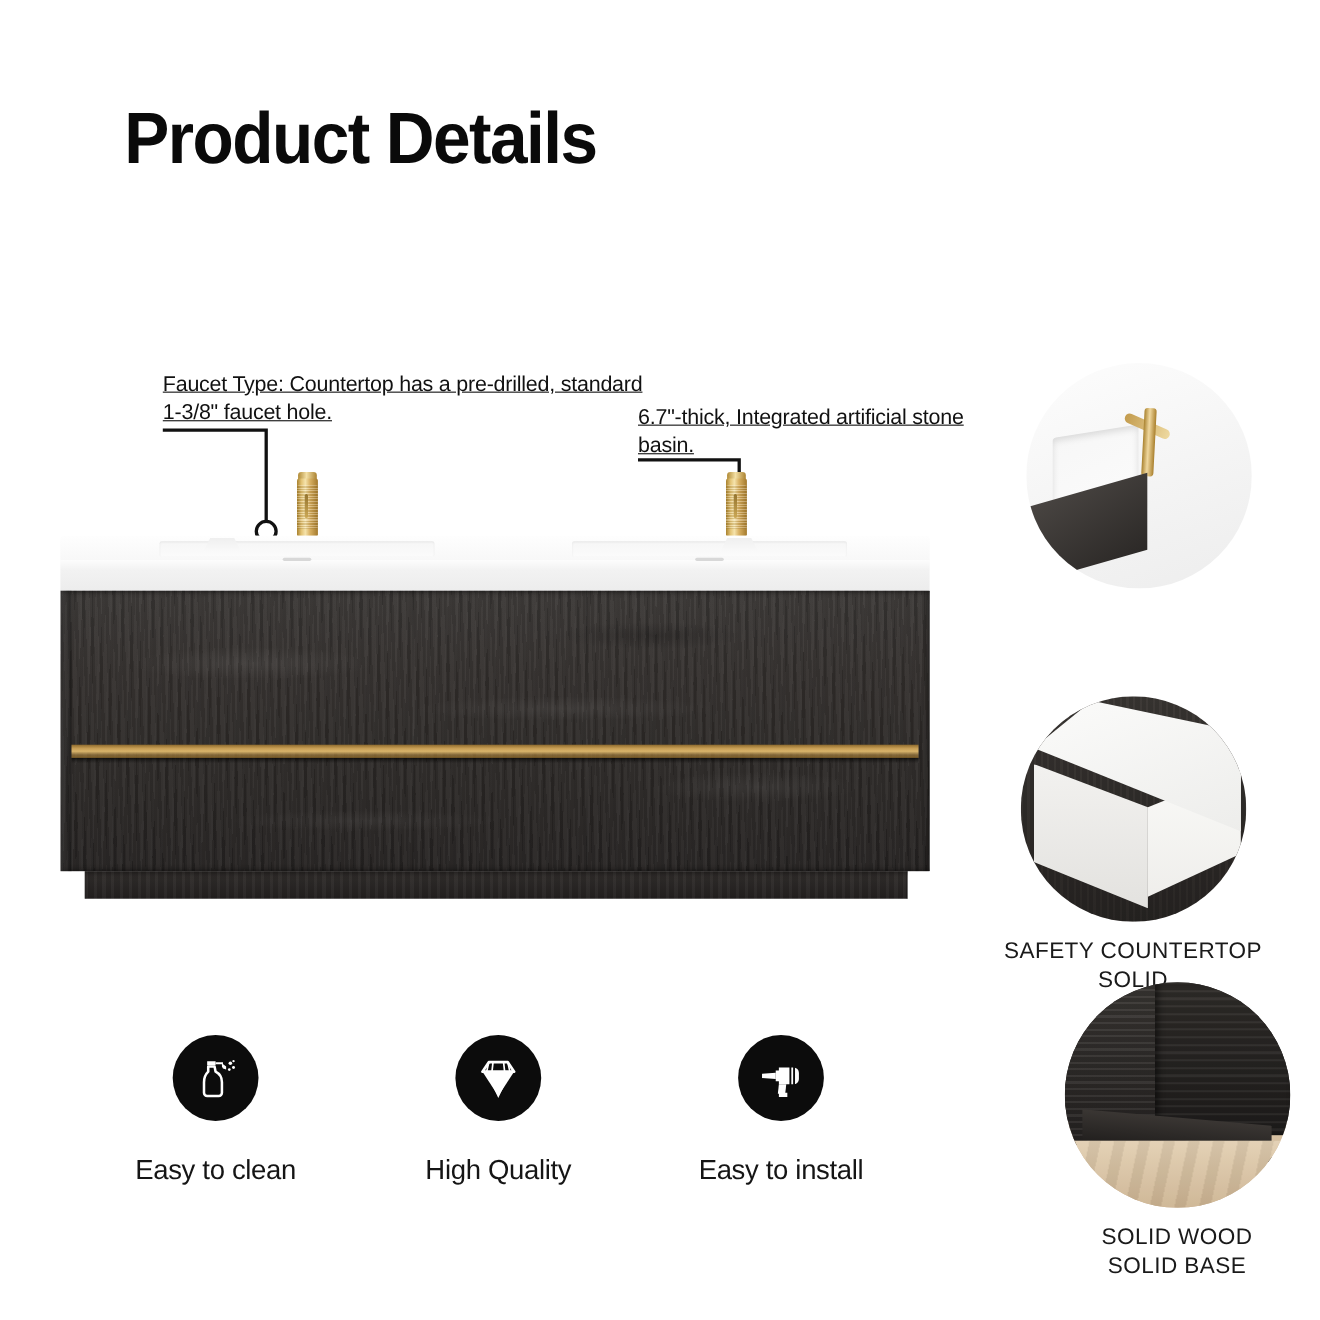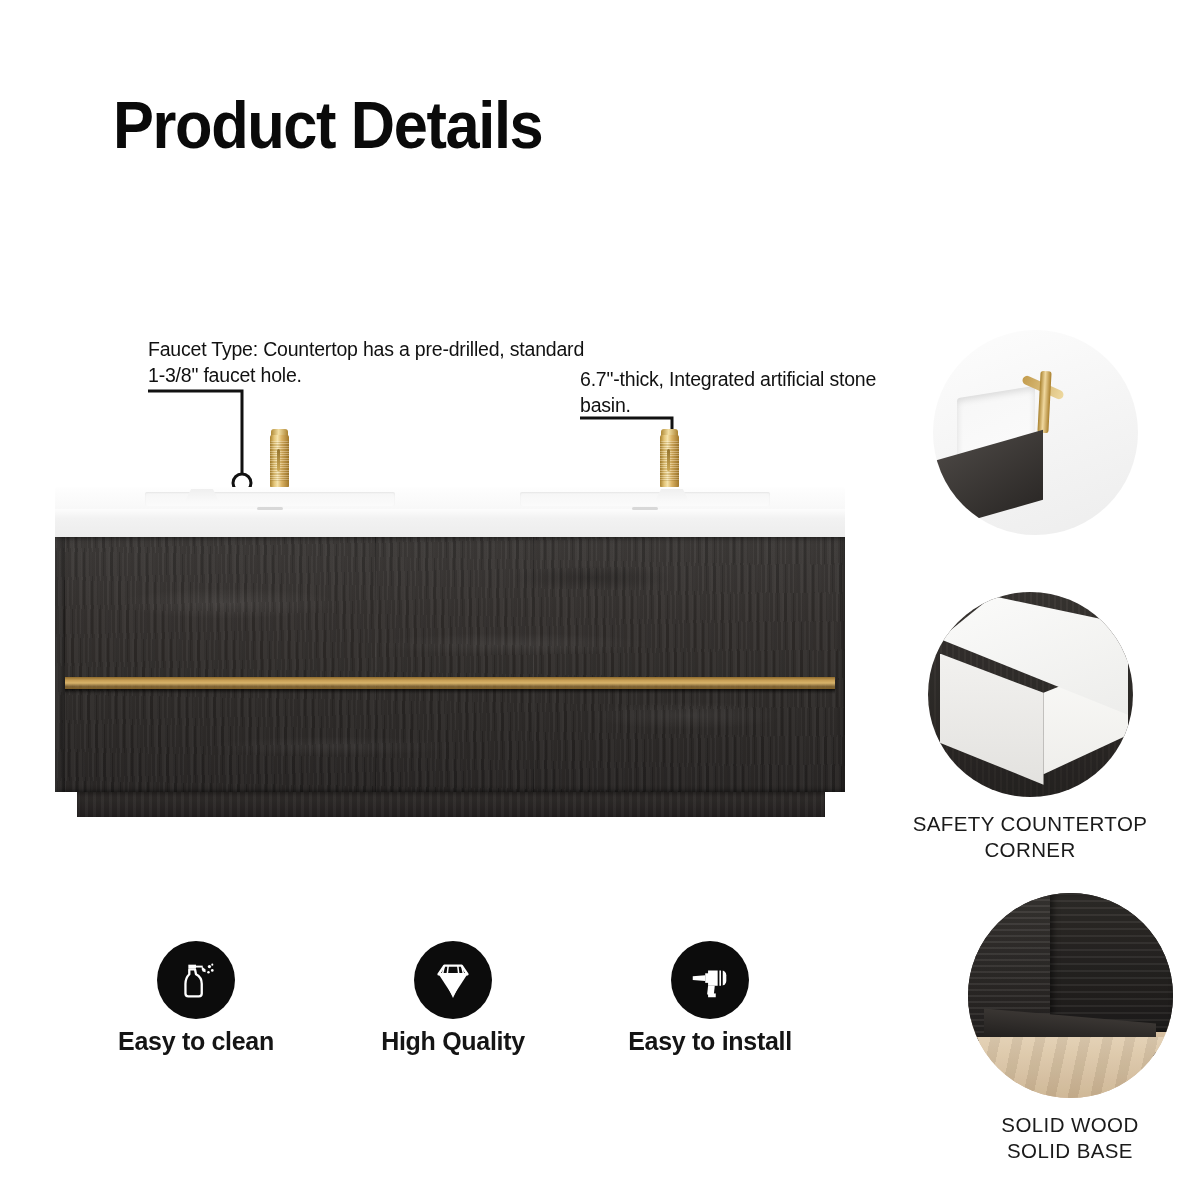--- a/index.html
+++ b/index.html
@@ -21,20 +21,21 @@
     letter-spacing:-1.5px;
     transform:scaleX(0.93);transform-origin:left top;
     white-space:nowrap;
   }
 
   
   .callout{
     position:absolute;color:#111;
     font-size:19.5px;line-height:26px;
     letter-spacing:-0.2px;
+    text-decoration:underline;
   }
   #callout-faucet{left:148px;top:336px;width:450px;}
   #callout-basin{left:580px;top:366px;width:330px;}
 
   .leader{position:absolute;pointer-events:none;}
 
   
   .vanity{position:absolute;left:55px;top:487px;width:790px;height:330px;}
 
   .basin-top{
@@ -146,40 +147,40 @@
   }
 
   
   .feature{position:absolute;text-align:center;}
   .badge{
     width:78px;height:78px;border-radius:50%;
     background:#0c0c0c;margin:0 auto;
     display:flex;align-items:center;justify-content:center;
   }
   .feature-label{
-    margin-top:8px;font-size:25px;color:#151515;
-    letter-spacing:-0.3px;white-space:nowrap;font-weight:bold;
+    margin-top:31px;font-size:25px;color:#151515;
+    letter-spacing:-0.3px;white-space:nowrap;
   }
   #feature-0{left:110px;top:941px;width:172px;}
   #feature-1{left:367px;top:941px;width:172px;}
   #feature-2{left:624px;top:941px;width:172px;}
 
   
   .rcard{position:absolute;width:300px;text-align:center;}
   .rcircle{
     width:205px;height:205px;border-radius:50%;
     margin:0 auto;overflow:hidden;position:relative;
   }
   .rlabel{
     margin-top:14px;font-size:20.5px;line-height:26px;
     color:#1a1a1a;letter-spacing:0.4px;
   }
   #rcard-0{left:885px;top:18px;}
   #rcard-1{left:885px;top:330px;}
-  #rcard-2{left:880px;top:592px;}
+  #rcard-2{left:880px;top:633px;}
   #rcard-3{left:920px;top:893px;}
 
   
   .art-gold{position:absolute;inset:0;background:
     linear-gradient(180deg,#44403d 0%,#3a3633 34%,#d8b36a 36%,#efd79c 46%,#c49a55 56%,#2e2b29 58%,#272422 100%);}
   .art-gold .wood-l{
     position:absolute;left:0;top:55%;width:42%;height:45%;
     background:linear-gradient(180deg,#3c3835,#282523);
     box-shadow:inset -3px 0 6px rgba(0,0,0,0.5);
   }
@@ -396,21 +397,21 @@
     <div class="rcircle">
       <div class="art-corner">
         <div class="tex"></div>
         <div class="front-face"></div>
         <div class="right-face"></div>
         <div class="top-face"></div>
       </div>
     </div>
     <div class="rlabel">
       <span>SAFETY COUNTERTOP</span><br>
-      <span>CORNER</span>
+      <span>SOLID</span>
     </div>
   </div>
 
   <div class="rcard" id="rcard-3">
     <div class="rcircle">
       <div class="art-base">
         <div class="panel-l"></div>
         <div class="panel-r"></div>
         <div class="kick"></div>
         <div class="floor"></div>

